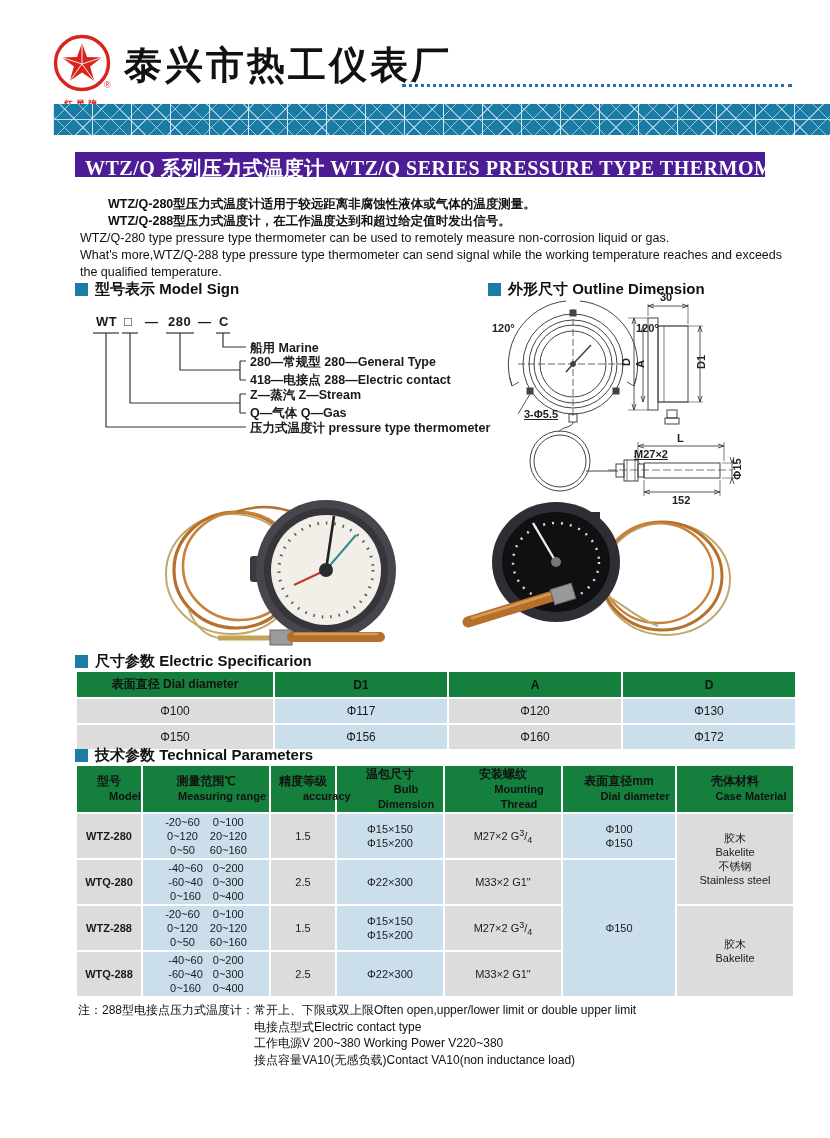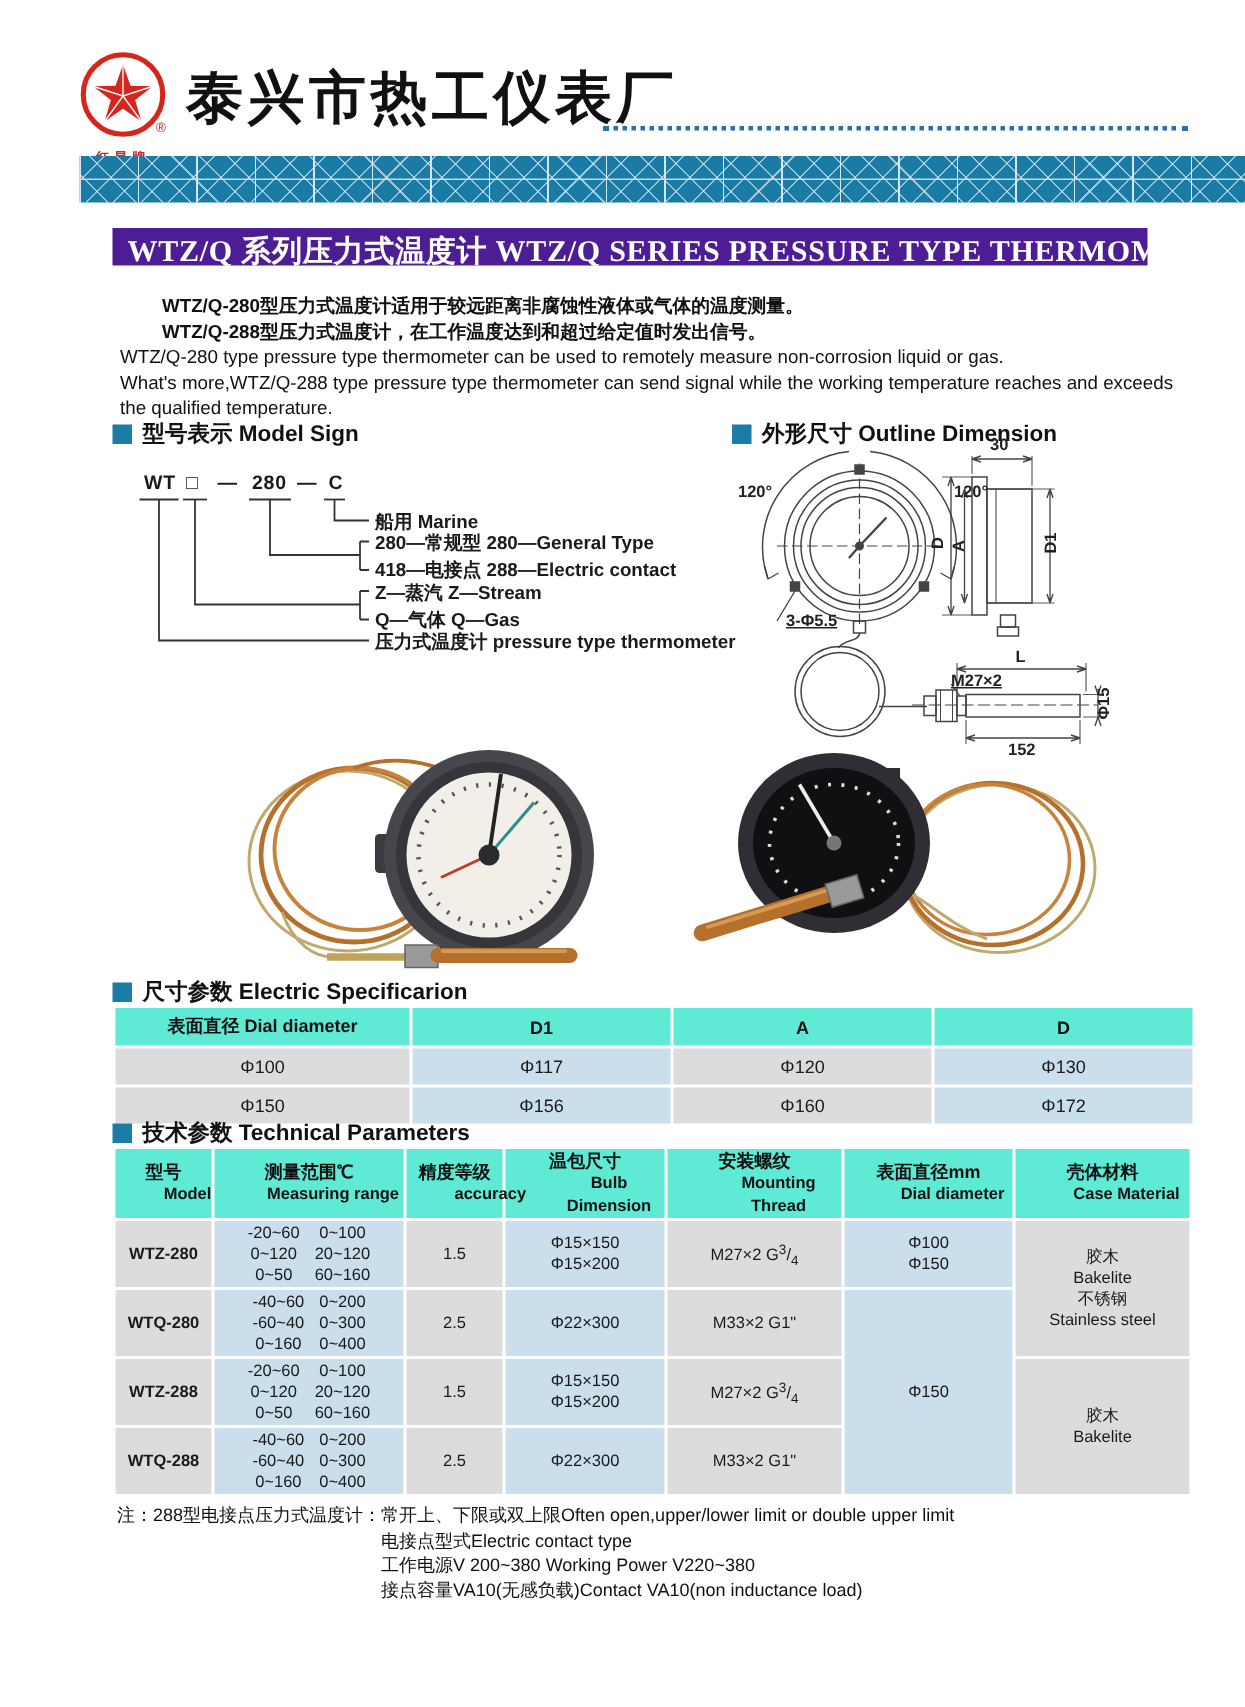--- a/index.html
+++ b/index.html
@@ -51,21 +51,21 @@
   .od .rot { transform:rotate(-90deg); transform-origin:center; }
   .od .ul { text-decoration:underline; }
   .od svg { position:absolute; left:0; top:0; }
 
   
   .photo { pointer-events:none; }
 
   
   table.spec { border-collapse:separate; border-spacing:2px; background:#fff; table-layout:fixed; }
   table.spec td, table.spec th { text-align:center; vertical-align:middle; padding:0; }
-  .th { background:#5eead4; font-weight:bold; font-size:12px; color:#111; }
+  .th { background:#15803d; font-weight:bold; font-size:12px; color:#111; }
   .cg { background:#dcdcdc; }
   .cb { background:#cadfeb; }
   .dim-table { left:75px; top:670px; width:716px; }
   .dim-table th { height:25px; }
   .dim-table td { height:24px; font-size:12px; }
 
   .tech-table { left:75px; top:764px; width:716px; font-size:11px; }
   .tech-table th { height:46px; line-height:15px; }
   .tech-table th .en { font-weight:bold; font-size:11px;margin-left:32px; }
   .tech-table td { height:44px; line-height:14px; }

